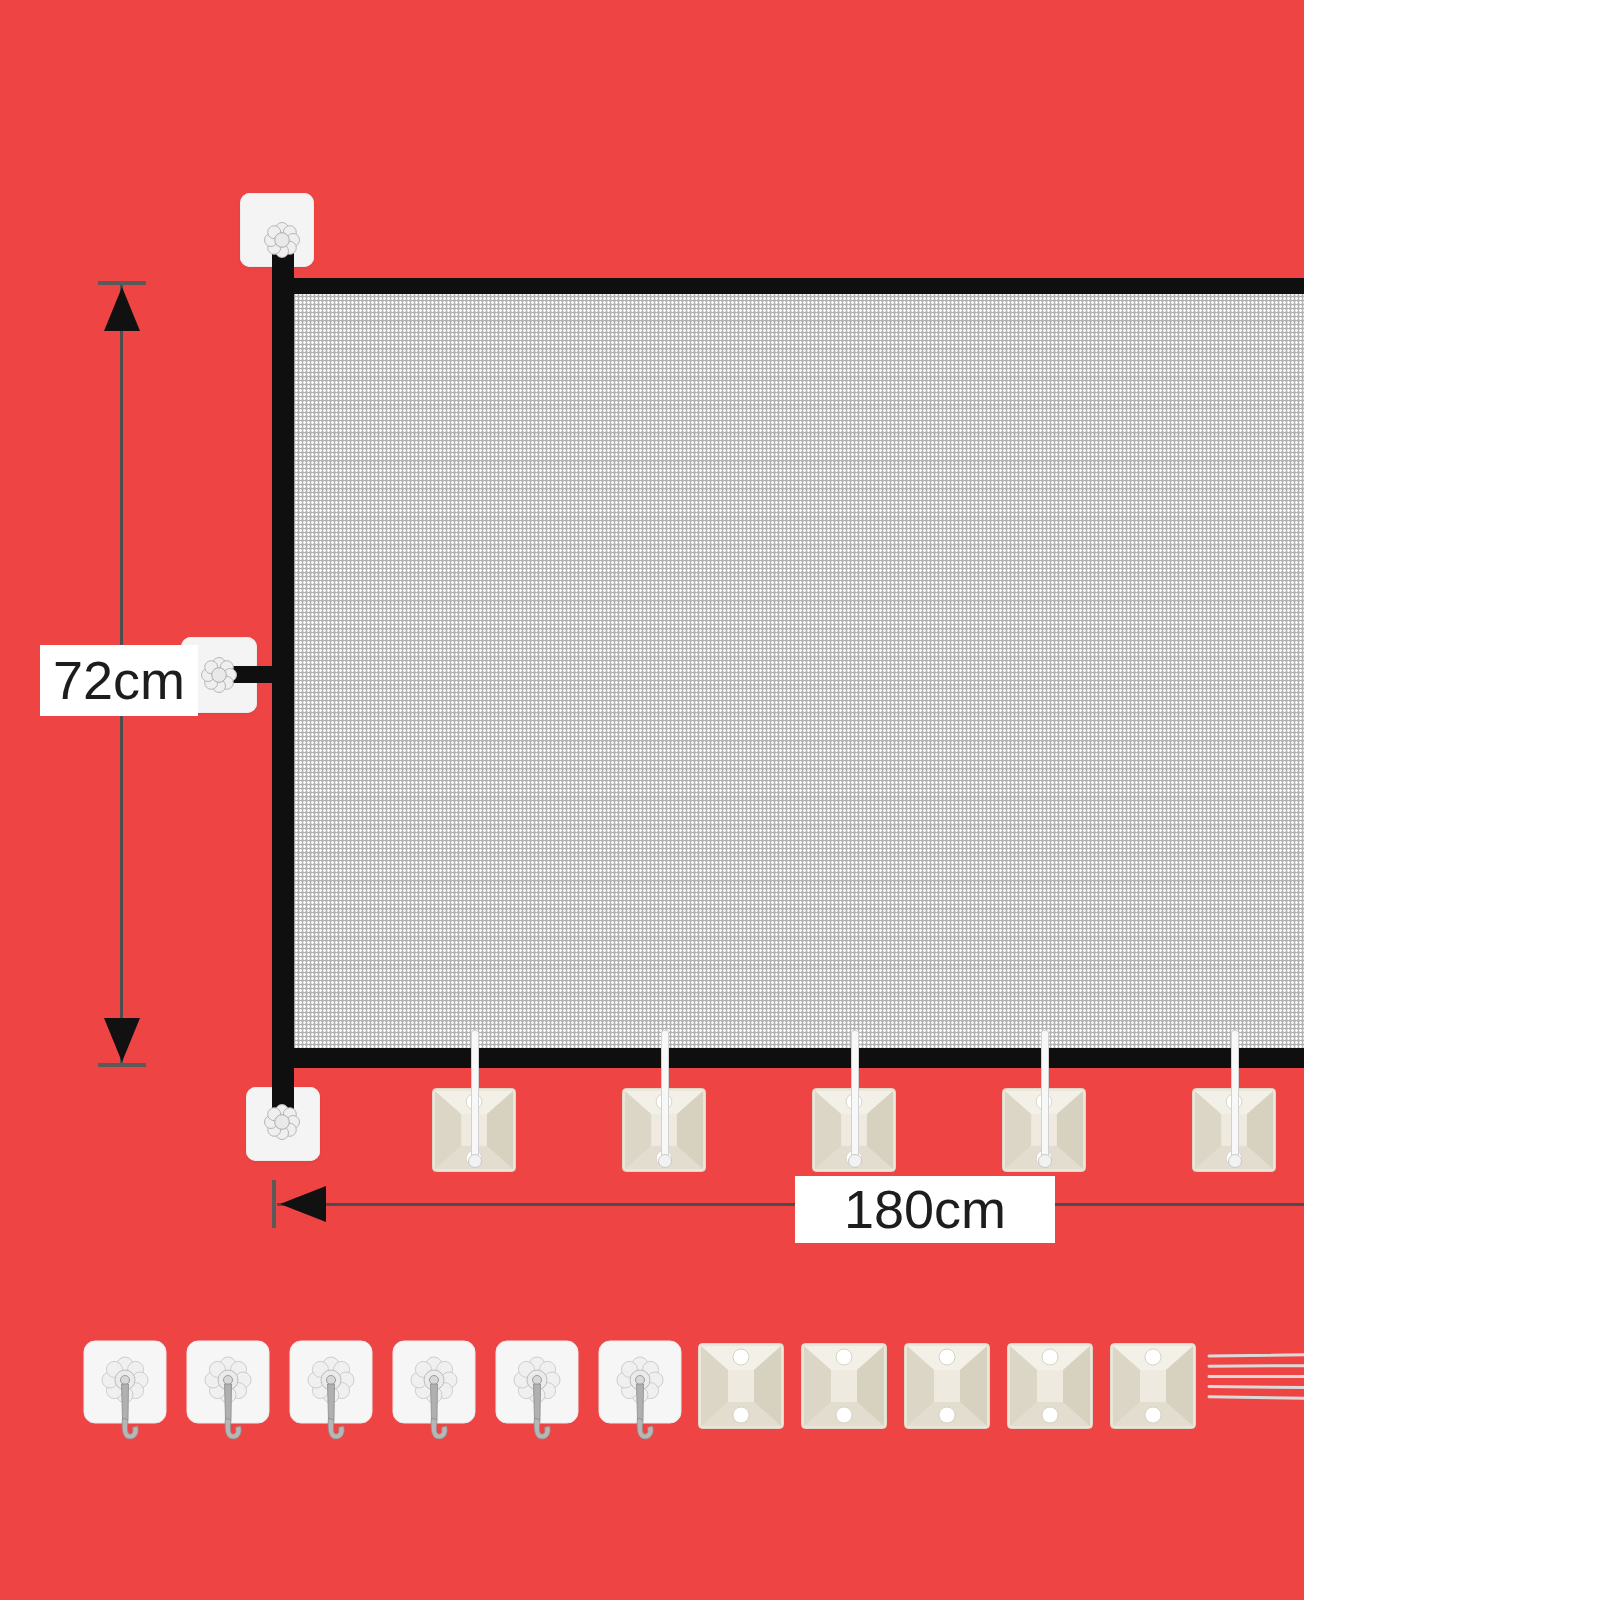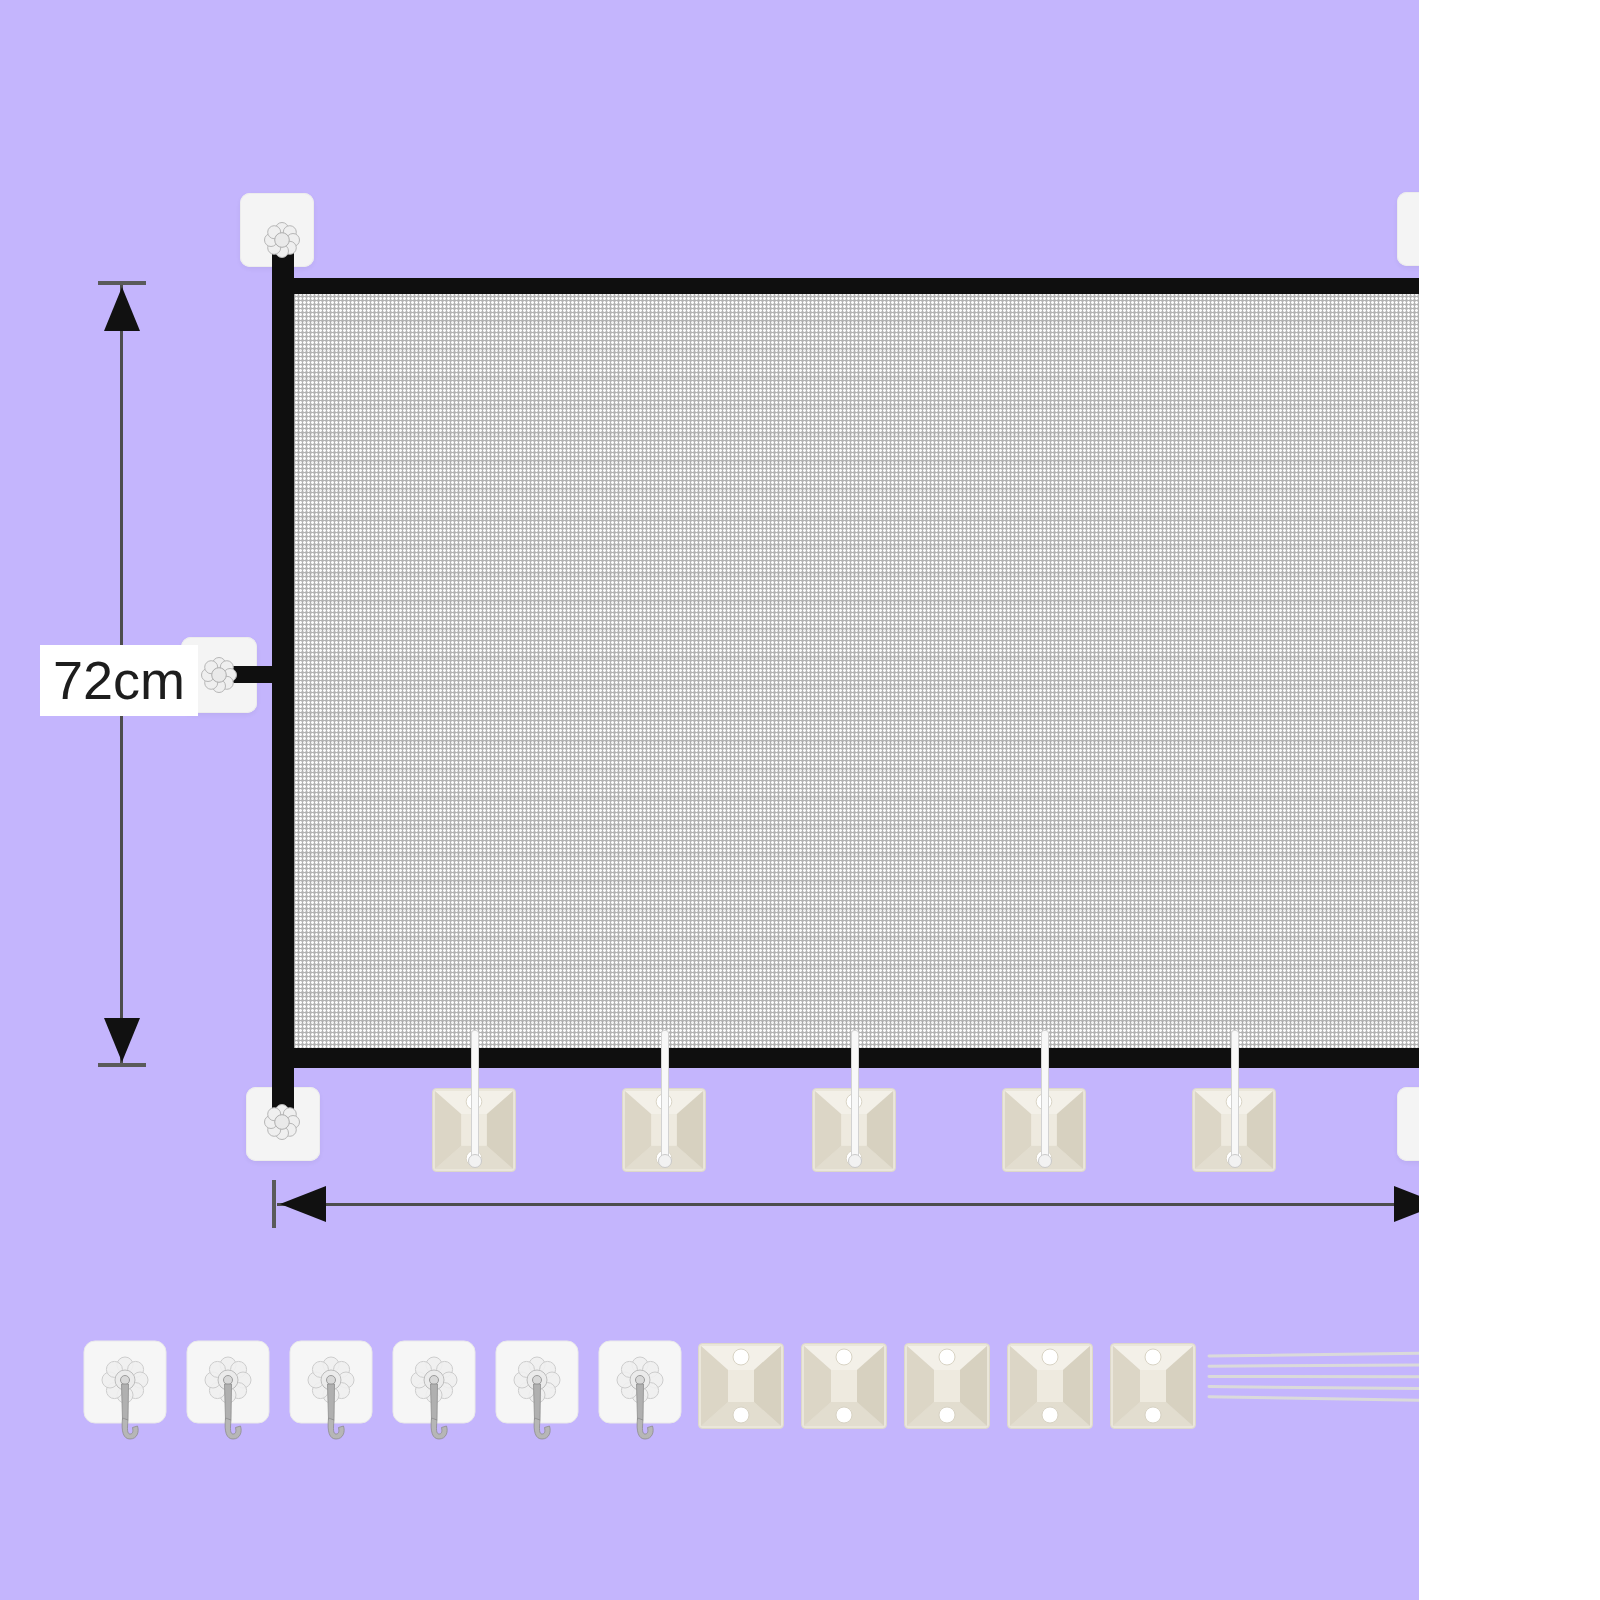--- a/index.html
+++ b/index.html
@@ -1,16 +1,16 @@
 <!DOCTYPE html>
 <html><head>
 <meta charset="utf-8">
 <style>
   html,body{margin:0;padding:0;background:#ffffff;}
-  .canvas{position:relative;width:1419px;height:1600px;background:#c4b5fd;overflow:hidden;
+  .canvas{position:relative;width:1304px;height:1600px;background:#ef4444;overflow:hidden;
           font-family:"Liberation Sans",sans-serif;}
   .abs{position:absolute;}
   .layer{position:absolute;left:0;top:0;width:1600px;height:1600px;}
   .bar{background:#0f0f0f;}
   .pad{background:#f4f4f4;border-radius:10px;box-shadow:inset 0 0 0 1px #ececec, 0 2px 5px rgba(0,0,0,0.05);}
   .mesh{
     background-color:#b2b2b2;
     background-image:
       repeating-linear-gradient(180deg, rgba(0,0,0,0.05) 0 2px, rgba(0,0,0,0) 2px 28px),
       radial-gradient(circle at 1.5px 1.5px, rgba(255,255,255,0.95) 1px, rgba(255,255,255,0) 1.8px);
@@ -186,20 +186,21 @@
   <div class="abs dim-tick" style="left:98px;top:1063px;width:48px;height:4px;"></div>
   <div class="abs arrow" style="left:104px;top:287px;border-left:18px solid transparent;border-right:18px solid transparent;border-bottom:44px solid #111111;"></div>
   <div class="abs arrow" style="left:104px;top:1018px;border-left:18px solid transparent;border-right:18px solid transparent;border-top:44px solid #111111;"></div>
   <div class="abs dim-label" style="left:40px;top:645px;width:158px;padding:6px 0;">72cm</div>
 
   <div class="abs dim-tick" style="left:272px;top:1180px;width:4px;height:48px;"></div>
   <div class="abs dim-line" style="left:277px;top:1203px;width:1166px;height:3px;"></div>
   <div class="abs dim-tick" style="left:1442px;top:1180px;width:4px;height:48px;"></div>
   <div class="abs arrow" style="left:280px;top:1186px;border-top:18px solid transparent;border-bottom:18px solid transparent;border-right:46px solid #111111;"></div>
   <div class="abs arrow" style="left:1394px;top:1186px;border-top:18px solid transparent;border-bottom:18px solid transparent;border-left:46px solid #111111;"></div>
+  <div class="abs dim-label" style="left:795px;top:1176px;width:260px;padding:4px 0;">180cm</div>
 
   <div class="layer" id="hooks-row">
       <div class="abs" style="left:83px;top:1340px;width:84px;height:112px;"><svg width="84" height="112" viewBox="0 0 84 112">
     <rect x="1" y="1" width="82" height="82" rx="11" fill="#f6f6f6" stroke="#eaeaea"></rect>
     <circle cx="42.0" cy="25.0" r="8" fill="#f0f0f0" stroke="#c8c8c8" stroke-width="1" opacity="0.9"></circle>
           <circle cx="52.6" cy="29.4" r="8" fill="#f0f0f0" stroke="#c8c8c8" stroke-width="1" opacity="0.9"></circle>
           <circle cx="57.0" cy="40.0" r="8" fill="#f0f0f0" stroke="#c8c8c8" stroke-width="1" opacity="0.9"></circle>
           <circle cx="52.6" cy="50.6" r="8" fill="#f0f0f0" stroke="#c8c8c8" stroke-width="1" opacity="0.9"></circle>
           <circle cx="42.0" cy="55.0" r="8" fill="#f0f0f0" stroke="#c8c8c8" stroke-width="1" opacity="0.9"></circle>
           <circle cx="31.4" cy="50.6" r="8" fill="#f0f0f0" stroke="#c8c8c8" stroke-width="1" opacity="0.9"></circle>

